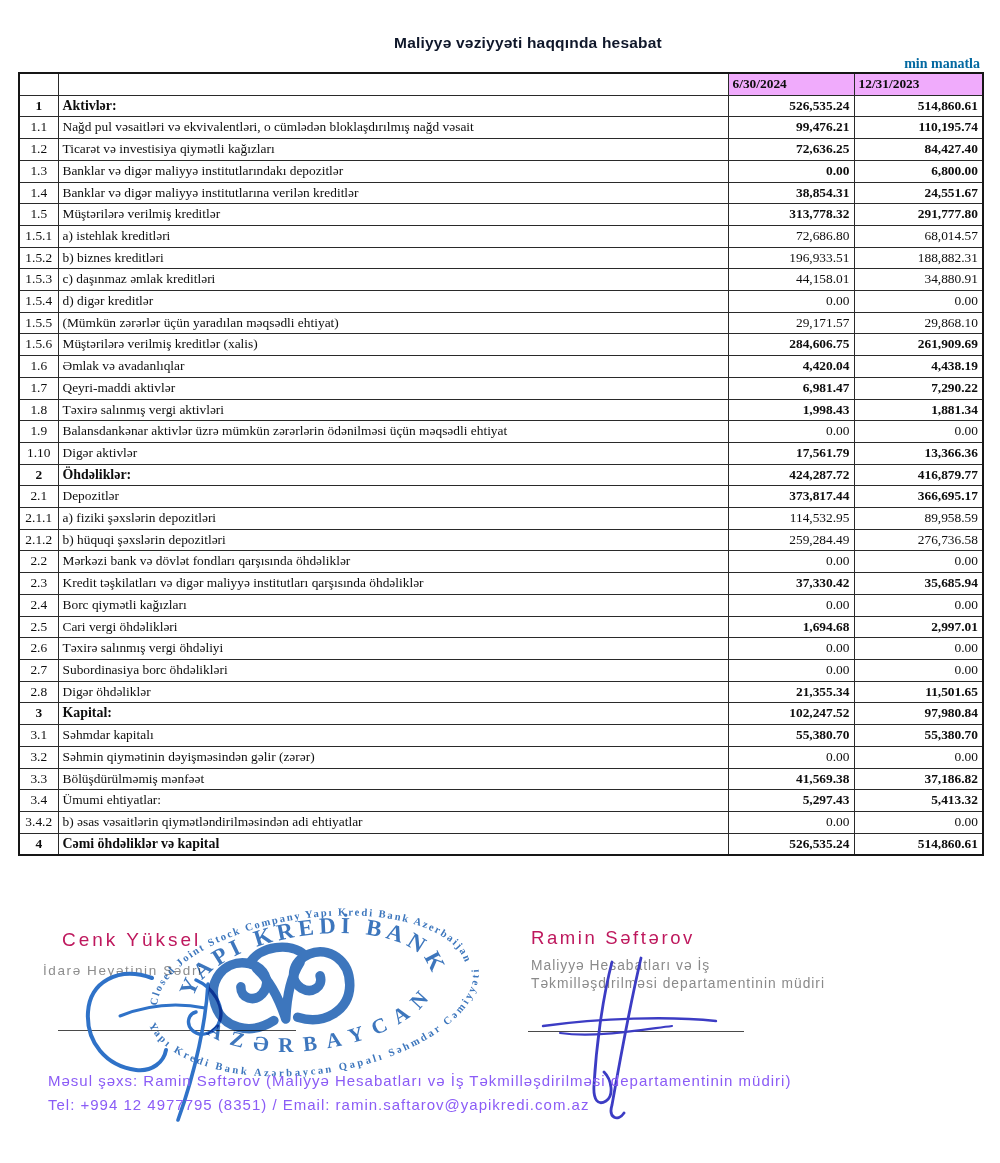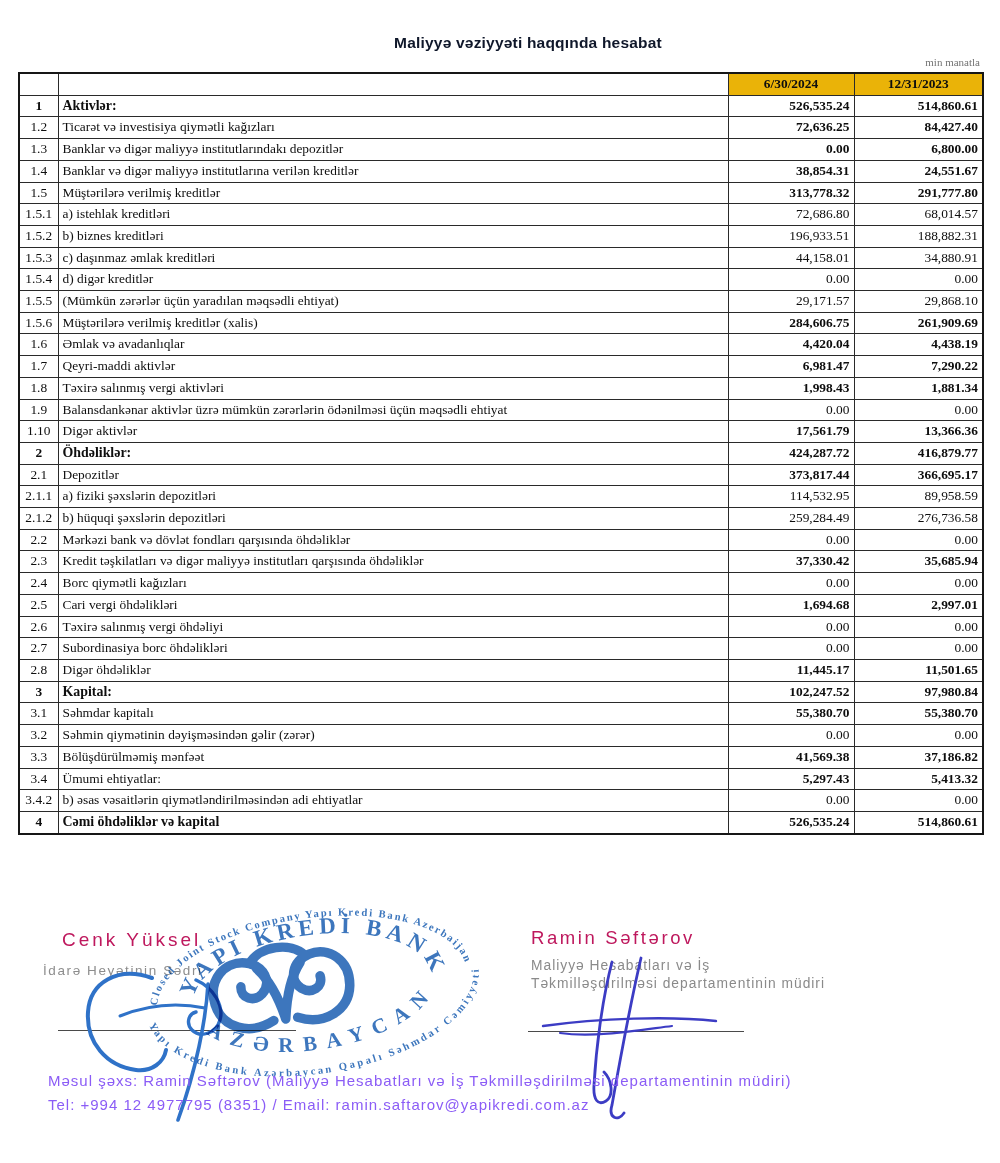--- a/index.html
+++ b/index.html
@@ -11,37 +11,37 @@
   .page{position:absolute;inset:0;overflow:hidden;}
 
   
   .title{
     position:absolute;top:34px;left:0;width:100%;text-align:center;
     font-family:"Liberation Sans", sans-serif;font-weight:700;font-size:15.5px;color:#0f172a;
     letter-spacing:.2px;margin:0;padding-left:28px;
   }
   .unit{
     position:absolute;top:56px;right:20px;
-    font-family:"Liberation Serif", serif;font-weight:400;font-size:11px;color:#737373;
+    font-family:"Liberation Serif", serif;font-weight:700;font-size:14px;color:#0369a1;
   }
 
   
   table.fin{
     position:absolute;left:18px;top:72px;width:964px;
     border-collapse:collapse;table-layout:fixed;
     border:2px solid #161616;
   }
   table.fin td{
     border:1px solid #2a2a2a;
     padding:0 4px;overflow:hidden;white-space:nowrap;
     font-size:13.4px;line-height:20.7px;height:20.7px;color:#0e0e0e;
   }
   thead td{height:27px;line-height:27px;}
   td.hdr{
-    background:#eab308;text-align:center;font-weight:700;font-size:14.3px;
+    background:#f0abfc;text-align:left;font-weight:700;font-size:14.3px;
   }
   td.num{text-align:center;font-size:12.7px;padding:0 1px;}
   td.val{text-align:right;}
   tr.bv td.val{font-weight:700;}
   tr.section td{font-weight:700;}
   tr.section td.label{font-size:13.9px;}
 
   
   .sig-name{
     position:absolute;font-family:"Liberation Sans", sans-serif;font-weight:400;
@@ -99,20 +99,26 @@
       </tr>
     </thead>
     <tbody>
         <tr class="section bv">
       <td class="num">1</td>
       <td class="label">Aktivlər:</td>
       <td class="val">526,535.24</td>
       <td class="val">514,860.61</td>
     </tr>
         <tr class="bv">
+      <td class="num">1.1</td>
+      <td class="label">Nağd pul vəsaitləri və  ekvivalentləri, o cümlədən bloklaşdırılmış nağd vəsait</td>
+      <td class="val">99,476.21</td>
+      <td class="val">110,195.74</td>
+    </tr>
+        <tr class="bv">
       <td class="num">1.2</td>
       <td class="label">Ticarət və investisiya qiymətli kağızları</td>
       <td class="val">72,636.25</td>
       <td class="val">84,427.40</td>
     </tr>
         <tr class="bv">
       <td class="num">1.3</td>
       <td class="label">Banklar və digər maliyyə institutlarındakı depozitlər</td>
       <td class="val">0.00</td>
       <td class="val">6,800.00</td>
@@ -251,21 +257,21 @@
     </tr>
         <tr>
       <td class="num">2.7</td>
       <td class="label">Subordinasiya borc öhdəlikləri</td>
       <td class="val">0.00</td>
       <td class="val">0.00</td>
     </tr>
         <tr class="bv">
       <td class="num">2.8</td>
       <td class="label">Digər öhdəliklər</td>
-      <td class="val">11,445.17</td>
+      <td class="val">21,355.34</td>
       <td class="val">11,501.65</td>
     </tr>
         <tr class="section bv">
       <td class="num">3</td>
       <td class="label">Kapital:</td>
       <td class="val">102,247.52</td>
       <td class="val">97,980.84</td>
     </tr>
         <tr class="bv">
       <td class="num">3.1</td>

